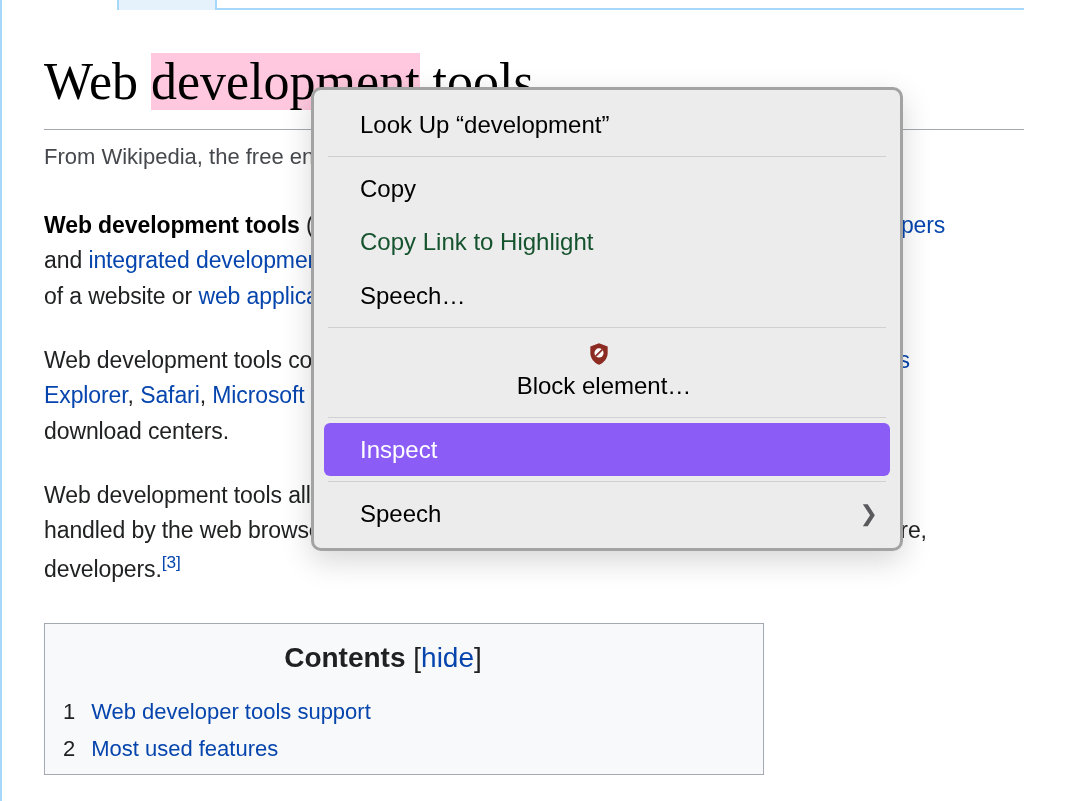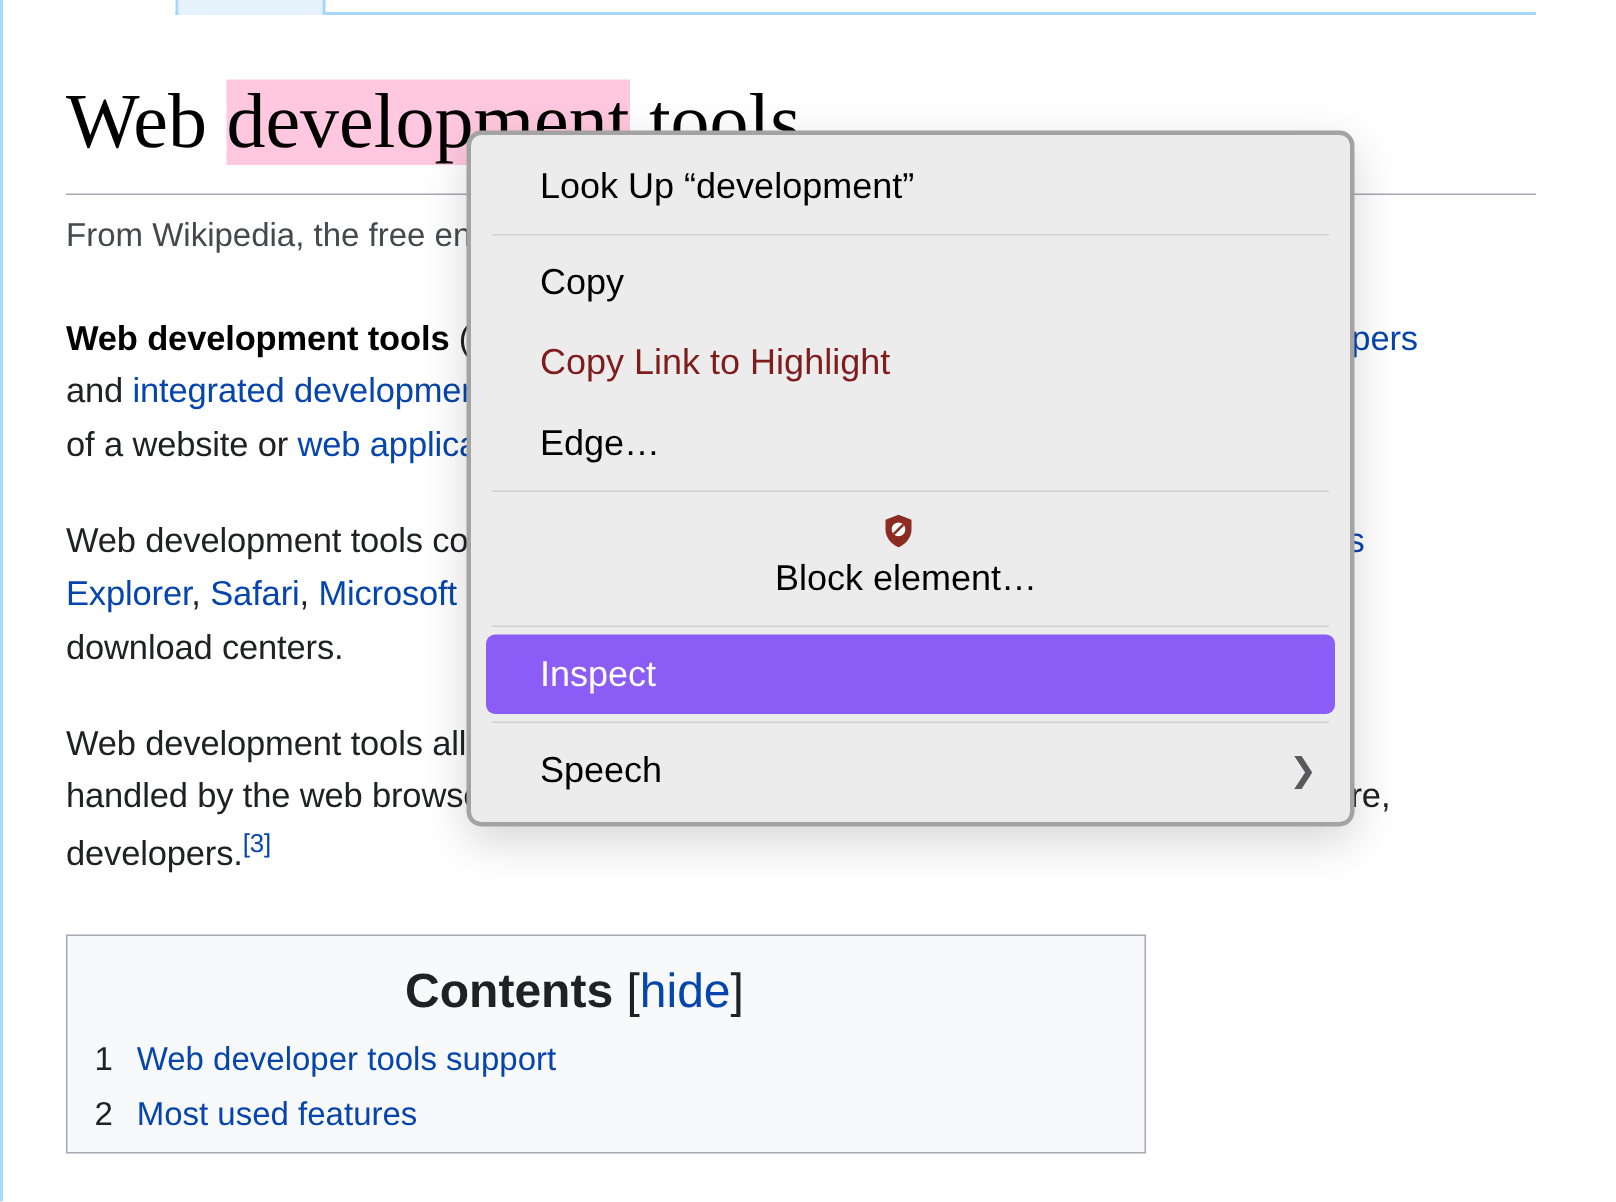--- a/index.html
+++ b/index.html
@@ -78,22 +78,22 @@
     border: 1px solid #a2a9b1;
     background: #f8f9fa;
     padding: 12px 60px 8px 18px;
     margin-top: 8px;
     font-size: 22px;
     min-width: 720px;
     box-sizing: border-box;
   }
   .toc .toc-head {
     text-align: center;
-    margin-bottom: 0;
-    font-size: 32px;
+    margin-bottom: 12px;
+    font-size: 28px;
   }
   .toc .toc-head b { font-weight: 700; }
   .toc .toggle { color:#0645ad; cursor:pointer; text-decoration:none; }
   .toc-item { padding: 3px 0 0 0; }
   .toc-item .num { color:#202122; display:inline-block; width:22px; }
 
   
   .context-menu {
     position: absolute;
     left: 309px;
@@ -119,21 +119,21 @@
   }
   .cm-item.with-icon { padding-left: 8px; flex-direction: column; }
   .cm-item .ico {
     width: 26px;
     height: 26px;
     margin-right: 10px;
     display:inline-flex;
     align-items:center;
     justify-content:center;
   }
-  .cm-item.disabled { color: #7f1d1d; }
+  .cm-item.disabled { color: #14532d; }
   .cm-item.selected {
     background: #8b5cf6;
     color: #fff;
   }
   .cm-sep {
     height:1px;
     background:#d0d0d2;
     margin: 5px 4px;
   }
   .cm-item .chev {
@@ -202,21 +202,21 @@
       <span>Look Up “development”</span>
     </div>
     <div class="cm-sep"></div>
     <div class="cm-item">
       <span>Copy</span>
     </div>
     <div class="cm-item disabled">
       <span>Copy Link to Highlight</span>
     </div>
     <div class="cm-item">
-      <span>Edge…</span>
+      <span>Speech…</span>
     </div>
     <div class="cm-sep"></div>
     <div class="cm-item with-icon">
       <span class="ico">
         <svg class="shield" viewBox="0 0 24 24">
           <path d="M12 2 L20 5 V11 C20 16 16.5 20 12 22 C7.5 20 4 16 4 11 V5 Z" fill="#8b2b21"></path>
           <circle cx="12" cy="11" r="4.2" fill="#fff"></circle>
           <rect x="11.2" y="6.8" width="1.6" height="8.4" fill="#8b2b21" transform="rotate(45 12 11)"></rect>
         </svg>
       </span>

